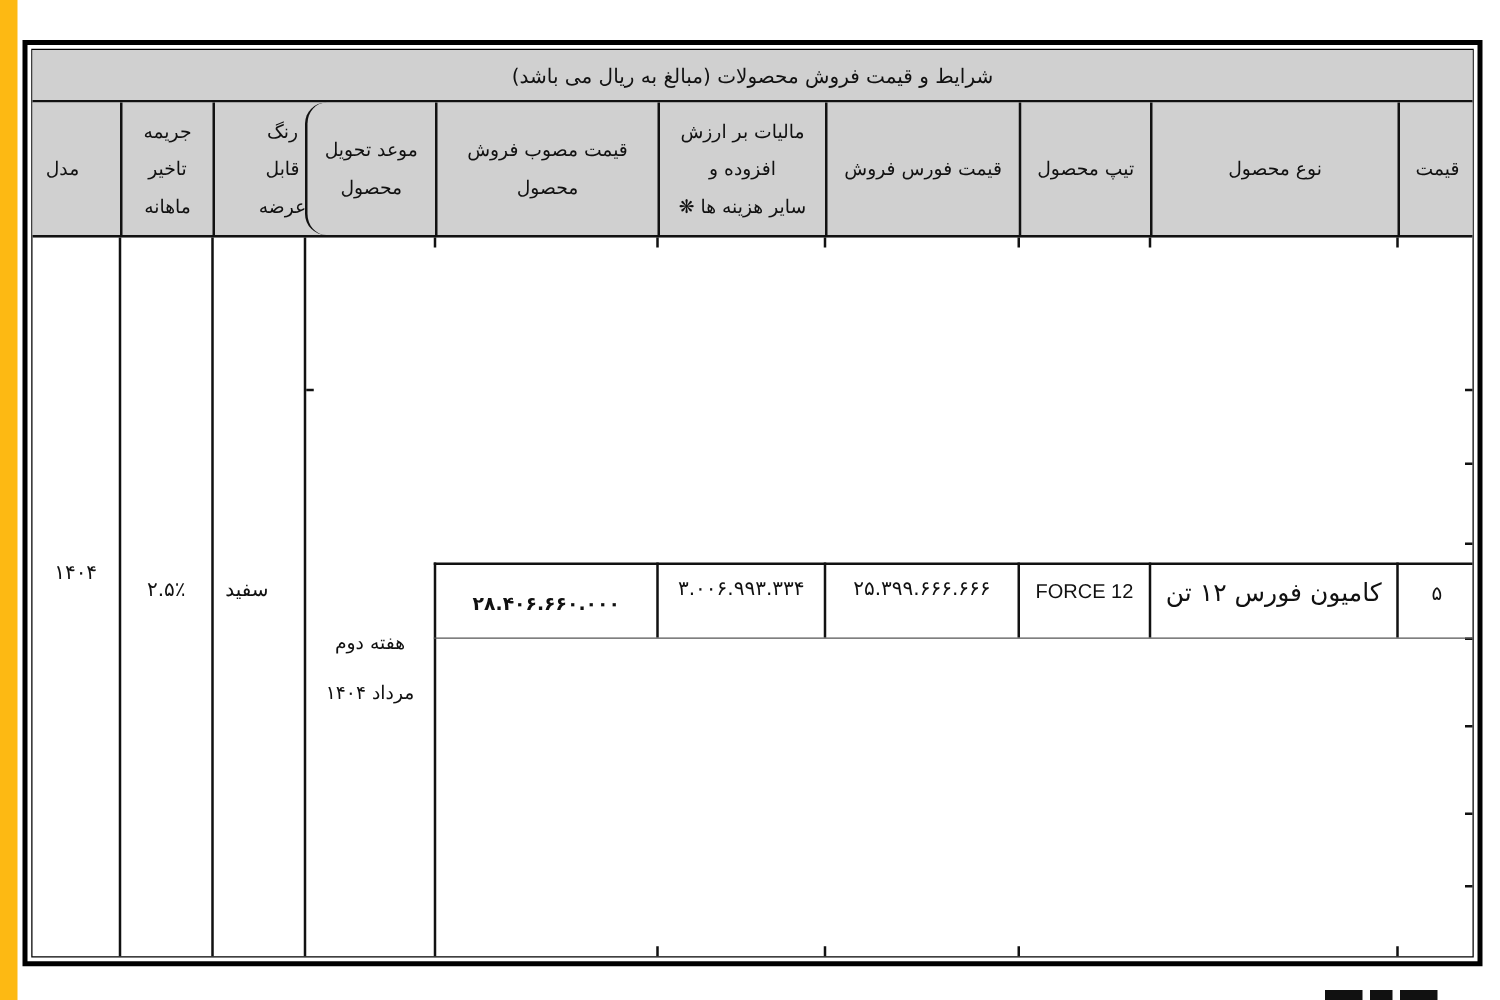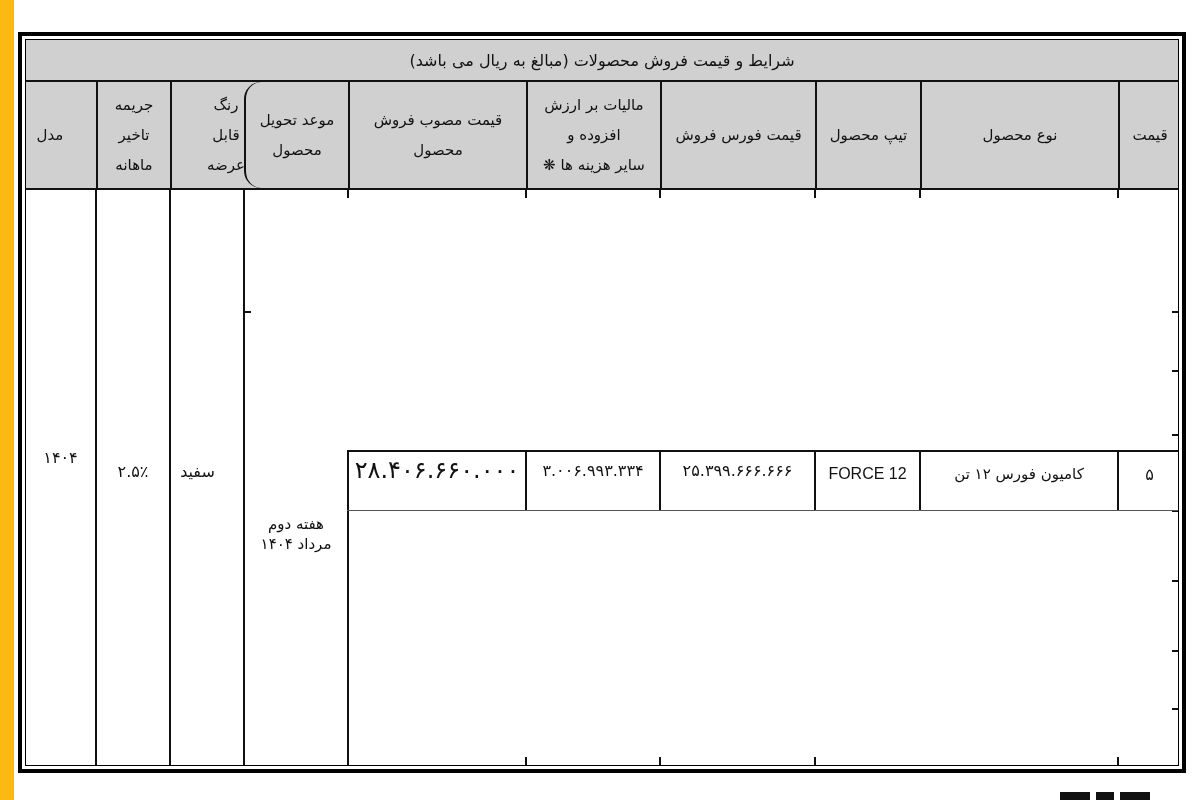--- a/index.html
+++ b/index.html
@@ -39,22 +39,22 @@
   .body-area { position:absolute; left:0; top:150px; right:0; bottom:0; }
   .vline { position:absolute; top:0; bottom:0; width:2px; background:#111; }
   .hline { position:absolute; height:1px; background:#555; }
   .tick-h { position:absolute; height:2px; width:6px; background:#111; }
   .tick-v { position:absolute; width:2px; height:8px; background:#111; }
   .dcell {
     position:absolute; box-sizing:border-box;
     display:flex; align-items:center; justify-content:center;
     text-align:center; font-size:16px; direction:rtl;
   }
-  .price-bold { font-weight:normal; font-size:24px; letter-spacing:0.5px; }
-  .delivery { white-space:pre-line; line-height:20px; font-size:15px; }
+  .price-bold { font-weight:bold; font-size:15px; letter-spacing:0.5px;margin-top:13px; }
+  .delivery { white-space:pre-line; line-height:40px; font-size:15px; }
   .latin { direction:ltr; font-family:"Liberation Sans", sans-serif; font-size:16px; }
   .footer-logo {
     position:absolute; right:40px; top:792px; width:100px; height:8px;
     display:flex; gap:6px;
   }
   .footer-logo span { display:block; height:8px; background:#111; }
 </style>
 </head>
 <body>
 
@@ -128,21 +128,21 @@
 
       <div class="dcell" style="left:0; width:69px; top:248px; height:38px;">۱۴۰۴</div>
       <div class="dcell" style="left:71px; width:72px; top:262px; height:38px;">۲.۵٪</div>
       <div class="dcell" style="left:145px; width:53px; top:262px; height:38px;">سفید</div>
       <div class="dcell delivery" style="left:219px; width:102px; top:308px; height:72px;">هفته دوم
 مرداد ۱۴۰۴</div>
       <div class="dcell price-bold" style="left:323px; width:176px; top:262px; height:36px;">۲۸.۴۰۶.۶۶۰.۰۰۰</div>
       <div class="dcell" style="left:501px; width:132px; top:262px; height:36px;">۳.۰۰۶.۹۹۳.۳۳۴</div>
       <div class="dcell" style="left:635px; width:153px; top:262px; height:36px;">۲۵.۳۹۹.۶۶۶.۶۶۶</div>
       <div class="dcell latin" style="left:790px; width:103px; top:262px; height:44px;">FORCE 12</div>
-      <div class="dcell" style="left:895px; width:196px; top:262px; height:44px; font-size:15px;">کامیون فورس ۱۲ تن</div>
+      <div class="dcell" style="left:895px; width:196px; top:262px; height:44px; font-size:20px;">کامیون فورس ۱۲ تن</div>
       <div class="dcell" style="left:1093px; width:61px; top:262px; height:44px;">۵</div>
     </div>
   </div>
 </div>
 
 <div class="footer-logo">
   <span style="width:30px;"></span>
     <span style="width:18px;"></span>
     <span style="width:30px;"></span>
 </div>

